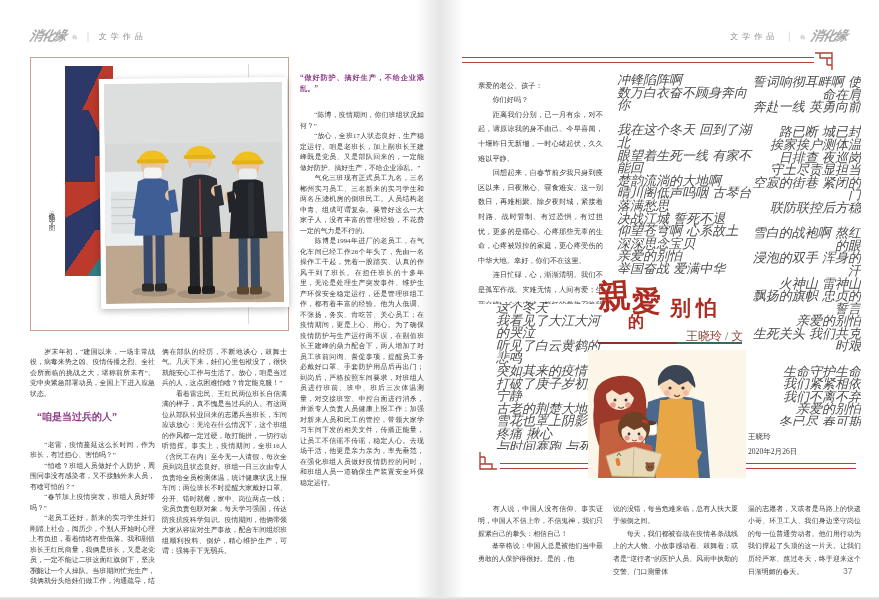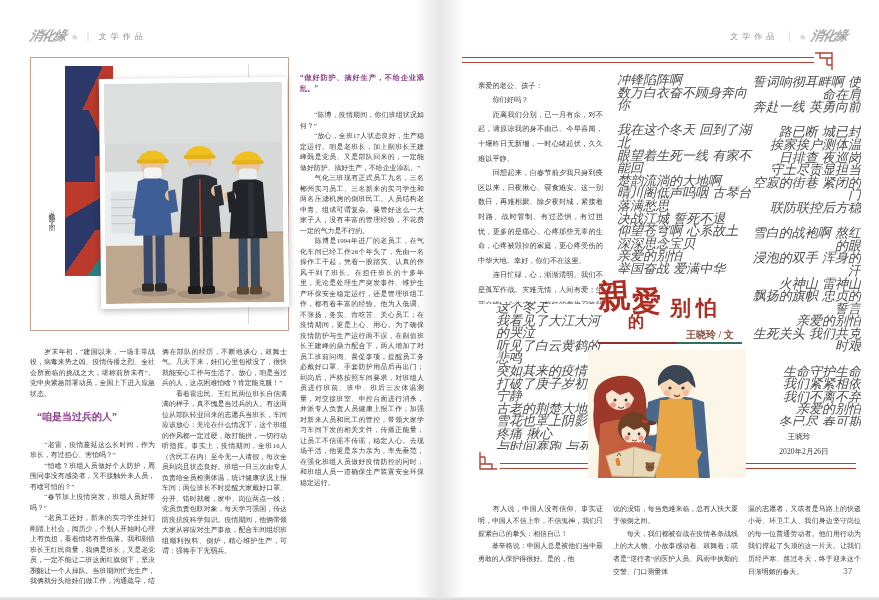--- a/index.html
+++ b/index.html
@@ -44,29 +44,29 @@
   .subhead{color:#8d3c86;font-weight:bold;}
   .sub1{margin:2px 0 7px 7px;font-size:10px;}
   .sub3{font-size:7.2px;line-height:11px;margin-bottom:5px;text-align:justify;}
 
   
   .redline{position:absolute;height:4px;border-top:1px solid #b04237;border-bottom:1px solid #b04237;}
   .ornament{position:absolute;width:24px;height:24px;}
   .letter{font-size:7.2px;line-height:14.6px;font-family:Liberation Serif, serif;}
   .poem{font-style:italic;color:#4c4c4c;font-family:"DejaVu Serif",serif;
         font-size:13px;line-height:12.6px;white-space:pre-line;position:absolute;overflow:hidden;}
-  .sig{position:absolute;font-size:7.6px;color:#3d3d3d;text-align:center;}
+  .sig{position:absolute;font-size:7.6px;color:#3d3d3d;text-align:left;}
 
   .poem-title{position:absolute;left:598px;top:278px;width:152px;height:70px;}
   .pt-char{position:absolute;color:#ad2b21;font-weight:bold;font-family:"DejaVu Serif",serif;}
   .pt-main1{font-size:33px;left:0;top:-4px;transform:rotate(-4deg);}
   .pt-main2{font-size:29px;left:34px;top:4px;transform:rotate(3deg);}
   .pt-de{font-size:16px;left:30px;top:34px;}
   .pt-rest{font-size:21px;left:72px;top:16px;letter-spacing:5px;}
-  .pt-byline{position:absolute;left:88px;top:50px;font-size:10px;color:#8a4a3a;font-weight:bold;}
+  .pt-byline{position:absolute;left:88px;top:50px;font-size:12px;color:#8a4a3a;}
   .pt-rule{position:absolute;left:0;top:64px;width:144px;height:2px;
            background:linear-gradient(90deg,#8e2f2f 0 55%,#2f6f62 55% 100%);}
   .illu{position:absolute;left:588px;top:350px;width:158px;height:128px;background:#fcf6e9;}
   .illu svg{display:block;width:100%;height:100%;}
 
   .footer-text{font-size:6.9px;line-height:12.6px;}
   .pageno{position:absolute;top:566px;font-size:8.5px;color:#777;font-family:"Liberation Sans",sans-serif;}
 </style>
 </head>
 <body>

